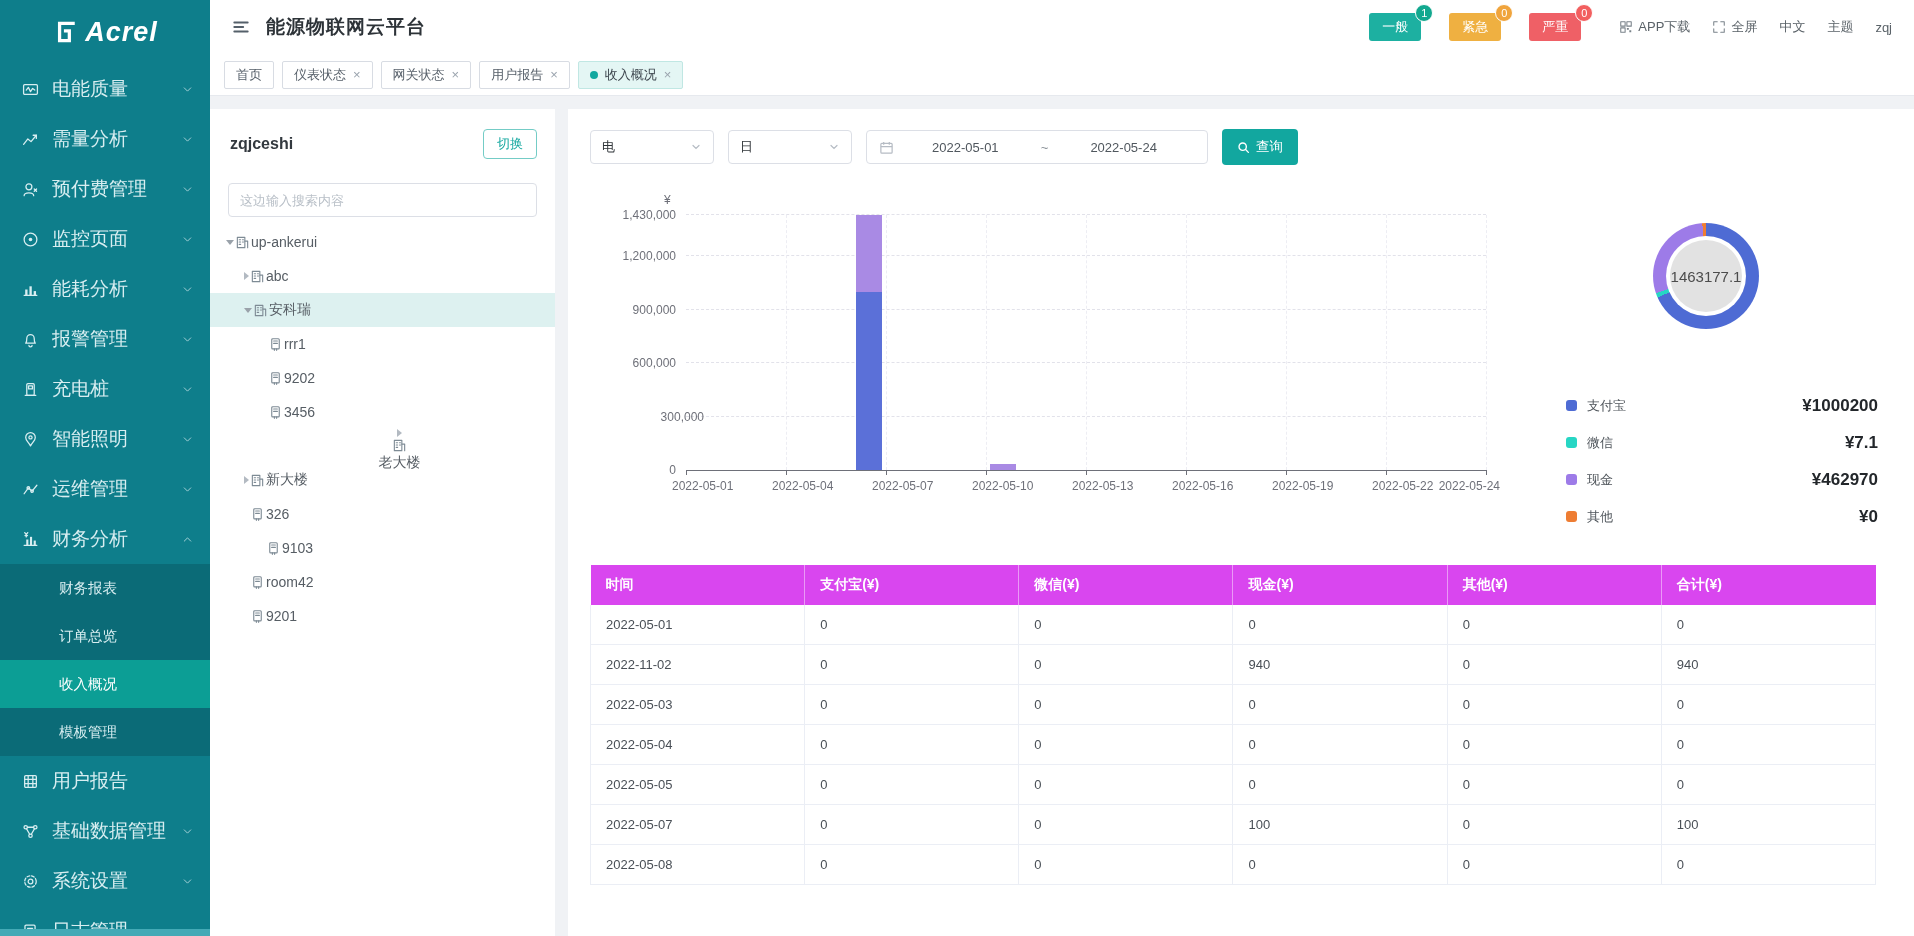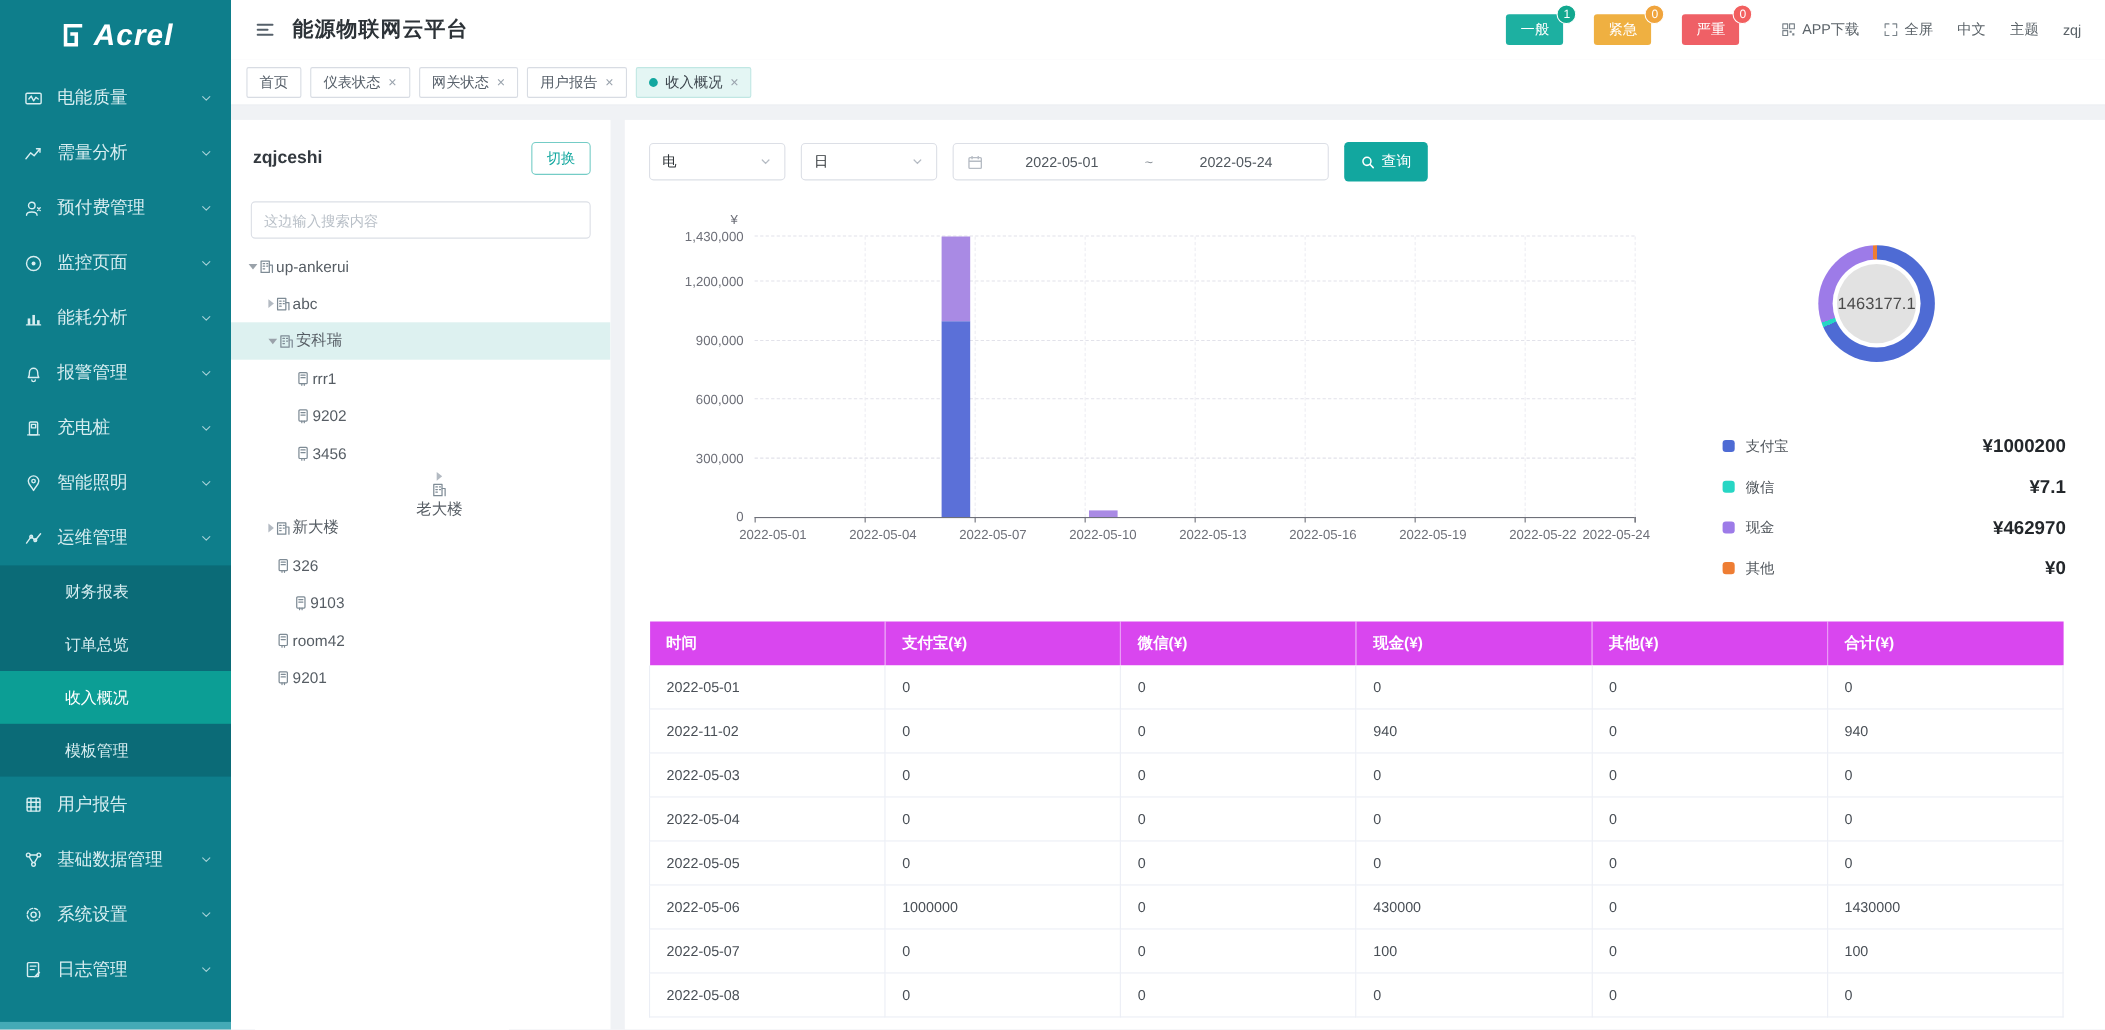--- a/index.html
+++ b/index.html
@@ -3,21 +3,21 @@
 <meta charset="utf-8">
 <style>
   * { margin:0; padding:0; box-sizing:border-box; }
   html,body { width:1914px; height:936px; overflow:hidden; font-family:"Liberation Sans","DejaVu Sans",sans-serif; background:#f0f2f5; }
   .app { display:flex; width:100%; height:100%; }
 
   
   .sidebar { width:210px; background:#0e7e8b; color:#d8eef1; flex-shrink:0; position:relative; overflow:hidden; }
   .logo { height:64px; display:flex; align-items:center; justify-content:center; gap:7px; color:#fff; }
   .logo-text { font-size:27px; font-weight:bold; font-style:italic; letter-spacing:1px; }
-  .menu-item { height:50px; display:flex; align-items:center; padding:0 16px 0 22px; gap:13px; cursor:pointer; font-size:16px; }
+  .menu-item { height:50px; display:flex; align-items:center; padding:0 16px 0 22px; gap:13px; cursor:pointer; font-size:19px; }
   .menu-item svg { flex-shrink:0; }
   .menu-chev { margin-left:auto; opacity:.75; transition:transform .2s; }
   .menu-chev.up { transform:rotate(180deg); }
   .submenu { background:#0b6b77; }
   .sub-item { height:48px; display:flex; align-items:center; padding-left:59px; font-size:14.5px; cursor:pointer; }
   .sub-item.active { background:#0c9e95; color:#fff; }
   .sidebar-scrollbar { position:absolute; bottom:0; left:0; width:210px; height:7px; background:#44aab6; }
 
   
   .main { flex:1; display:flex; flex-direction:column; min-width:0; }
@@ -235,20 +235,37 @@
               <circle cx="9.5" cy="9.5" r="1.2"></circle>
             </svg>
           </span>
           <span>运维管理</span>
           <span class="menu-chev" style="display: flex;">
             <svg width="13" height="13" viewBox="0 0 16 16" fill="none" stroke="currentColor" stroke-width="1.2" stroke-linecap="round" stroke-linejoin="round">
               <path d="M4 6 l4 4 4-4"></path>
             </svg>
           </span>
         </div>
+        <div class="menu-item">
+          <span style="display: flex;">
+            <svg width="17" height="17" viewBox="0 0 16 16" fill="none" stroke="currentColor" stroke-width="1.2" stroke-linecap="round" stroke-linejoin="round">
+              <path d="M2 13.5 H14"></path>
+              <rect x="4" y="8" width="2" height="5.5" fill="currentColor" stroke="none"></rect>
+              <rect x="7.5" y="5.5" width="2" height="8" fill="currentColor" stroke="none"></rect>
+              <rect x="11" y="9" width="2" height="4.5" fill="currentColor" stroke="none"></rect>
+              <path d="M2.6 1.5 l1.4 1.9 1.4-1.9 M4 3.4 v2.2 M2.8 4.3 h2.4"></path>
+            </svg>
+          </span>
+          <span>财务分析</span>
+          <span class="menu-chev up" style="display: flex;">
+            <svg width="13" height="13" viewBox="0 0 16 16" fill="none" stroke="currentColor" stroke-width="1.2" stroke-linecap="round" stroke-linejoin="round">
+              <path d="M4 6 l4 4 4-4"></path>
+            </svg>
+          </span>
+        </div>
         <div class="submenu">
           <div class="sub-item">财务报表</div>
           <div class="sub-item">订单总览</div>
           <div class="sub-item active">收入概况</div>
           <div class="sub-item">模板管理</div>
         </div>
         <div class="menu-item">
           <span style="display: flex;">
             <svg width="17" height="17" viewBox="0 0 16 16" fill="none" stroke="currentColor" stroke-width="1.2" stroke-linecap="round" stroke-linejoin="round">
               <rect x="2.5" y="2.5" width="11" height="11" rx="1"></rect>
@@ -561,21 +578,21 @@
             <span>查询</span>
           </button>
         </div>
 
         <div class="charts">
           <div class="barchart" id="barchart">
             <span class="currency-label">¥</span>
             <div class="plot" id="plot">
                 <span class="ytick-label" style="bottom: 0%;">0</span>
                 <div class="gridline" style="bottom: 20.979%;"></div>
-                <span class="ytick-label" style="bottom: 20.979%;">300,000</span>
+                <span class="ytick-label" style="bottom: 20.979%; margin-left: 28px;">300,000</span>
                 <div class="gridline" style="bottom: 41.958%;"></div>
                 <span class="ytick-label" style="bottom: 41.958%;">600,000</span>
                 <div class="gridline" style="bottom: 62.9371%;"></div>
                 <span class="ytick-label" style="bottom: 62.9371%;">900,000</span>
                 <div class="gridline" style="bottom: 83.9161%;"></div>
                 <span class="ytick-label" style="bottom: 83.9161%;">1,200,000</span>
                 <div class="gridline" style="bottom: 100%;"></div>
                 <span class="ytick-label" style="bottom: 100%;">1,430,000</span>
                 <div class="vgrid" style="left: 12.5%;"></div>
                 <div class="vgrid" style="left: 25%;"></div>
@@ -688,28 +705,20 @@
                 </tr>
                 <tr>
                   <td>2022-05-05</td>
                   <td>0</td>
                   <td>0</td>
                   <td>0</td>
                   <td>0</td>
                   <td>0</td>
                 </tr>
                 <tr>
-                  <td>2022-05-06</td>
-                  <td>1000000</td>
-                  <td>0</td>
-                  <td>430000</td>
-                  <td>0</td>
-                  <td>1430000</td>
-                </tr>
-                <tr>
                   <td>2022-05-07</td>
                   <td>0</td>
                   <td>0</td>
                   <td>100</td>
                   <td>0</td>
                   <td>100</td>
                 </tr>
                 <tr>
                   <td>2022-05-08</td>
                   <td>0</td>

